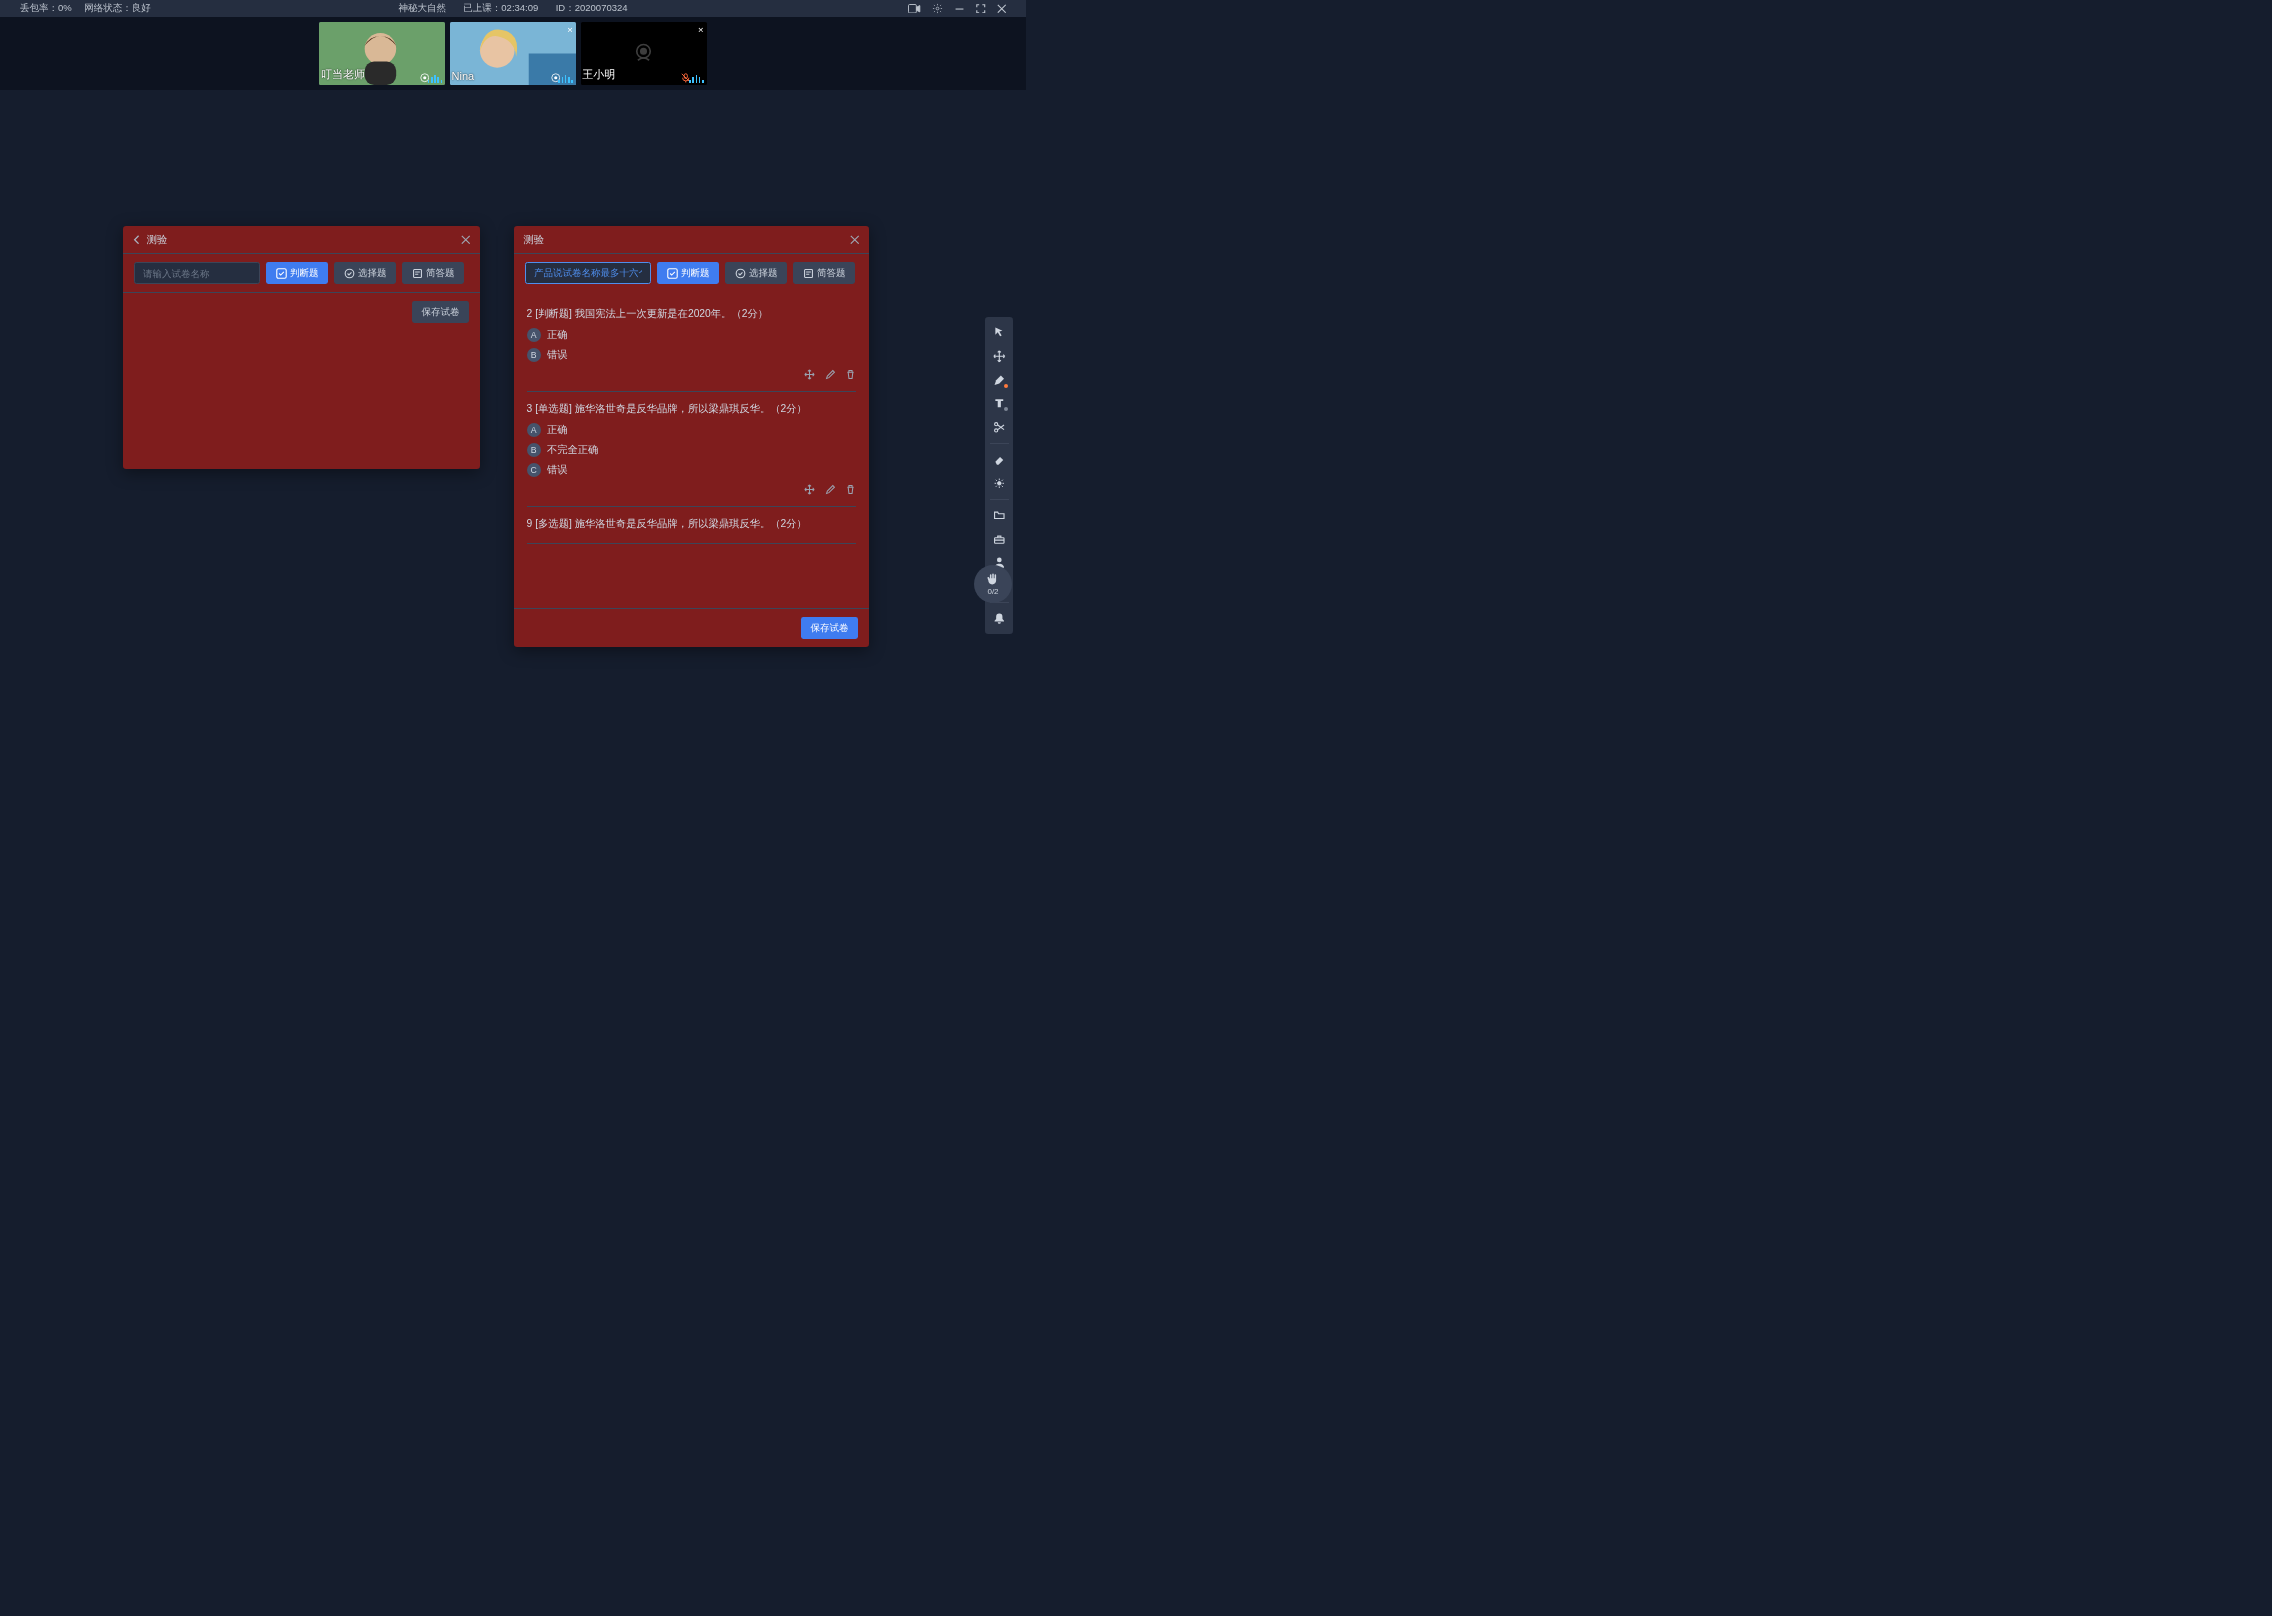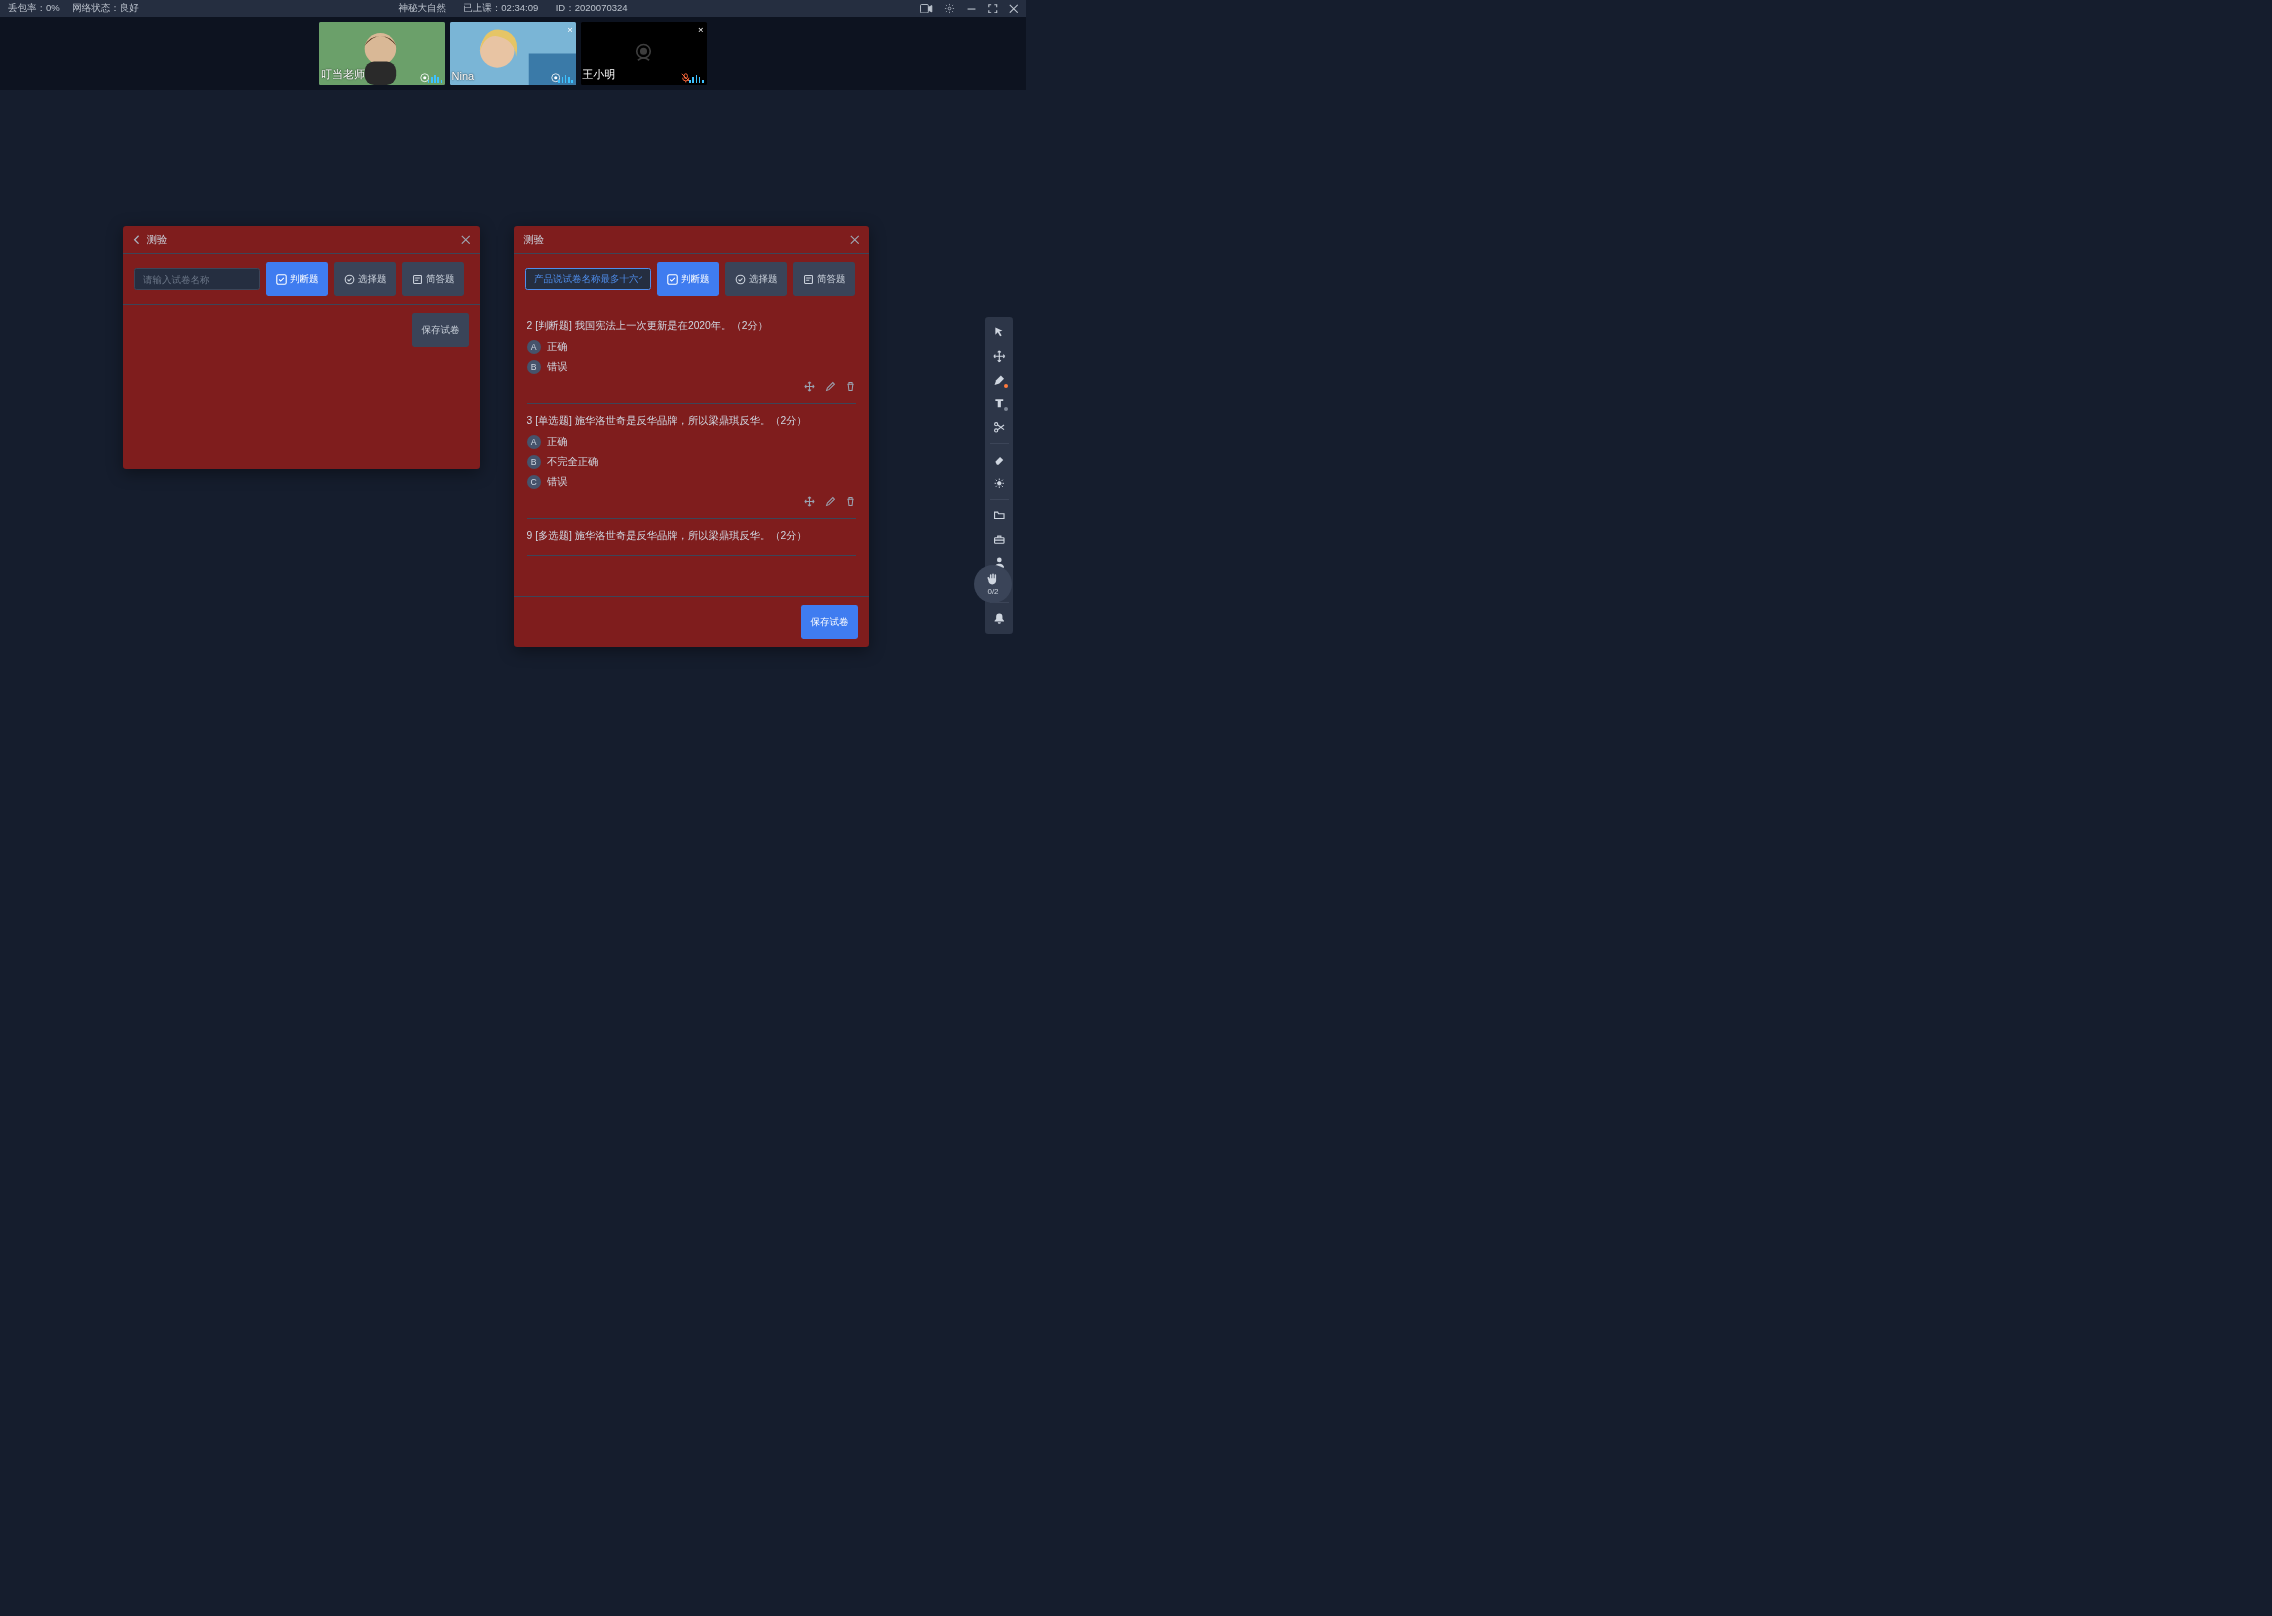--- a/index.html
+++ b/index.html
@@ -13,21 +13,21 @@
   position: relative;
   font-size: 10.3px;
 }
 
 
 .topbar {
   height: 17.4px;
   background: #252e40;
   display: flex;
   align-items: center;
-  padding: 0 8px;
+  padding: 0 20px;
   color: #bcc3cd;
   font-size: 9.5px;
 }
 .topbar .left  { display: flex; gap: 12.6px; }
 .topbar .center{ position: absolute; left: 50%; transform: translateX(-50%); display: flex; gap: 17.4px; }
 .topbar .right { margin-left: auto; display: flex; gap: 11px; align-items: center; }
 .topbar .right .icon { display: inline-flex; cursor: pointer; }
 
 
 .videostrip {
@@ -111,21 +111,21 @@
   color: #cbd2dc;
   padding: 0 8px;
   font-size: 9.5px;
   outline: none;
 }
 .searchbox { width: 126px; }
 .titlebox  { width: 126px; color: #4f8eec; border-color: #4f8eec; }
 .titlebox::placeholder, .searchbox::placeholder { color: #6b7687; }
 
 .btn {
-  height: 34px;
+  height: 22px;
   padding: 0 9.5px;
   border-radius: 2.4px;
   background: #3a4458;
   color: #cbd2dc;
   font-size: 9.5px;
   border: none;
   cursor: pointer;
   display: inline-flex;
   align-items: center;
   gap: 3.2px;

